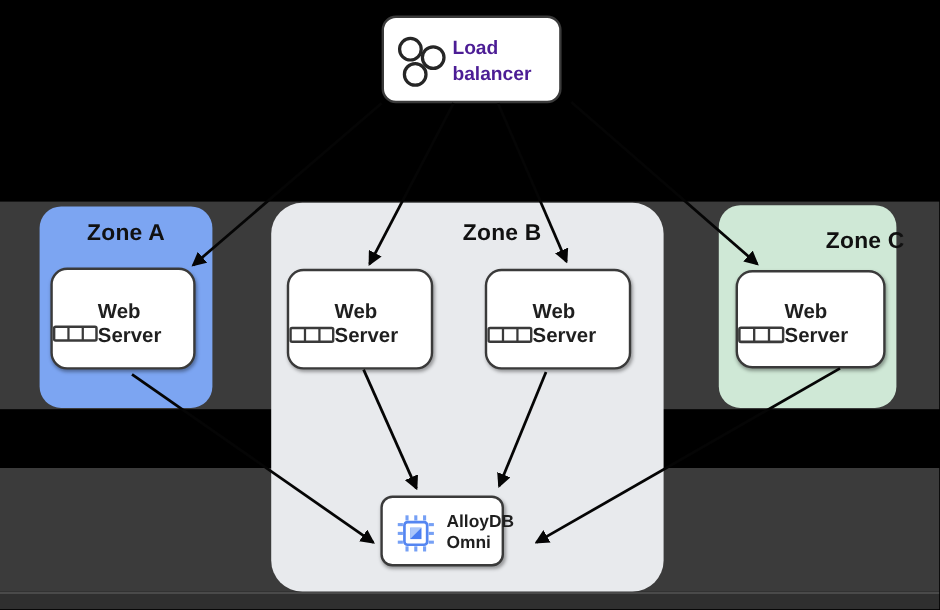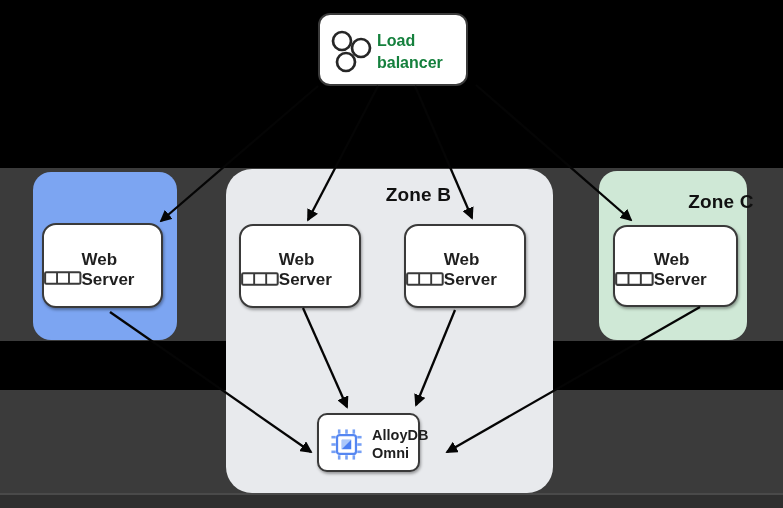--- a/index.html
+++ b/index.html
@@ -43,21 +43,21 @@
   .rack-icon{margin-top:25px;}
   .ws-label{margin-top:8px;font-weight:bold;font-size:17px;color:#1f1f1f;}
 
   .lb{
     left:318px;top:13px;width:150px;height:73px;border-radius:12px;
     border-width:2.6px;display:flex;align-items:center;
   }
   .lb-icon{position:absolute;left:8px;top:12px;}
   .lb-label{
     position:absolute;left:57px;top:15px;width:80px;
-    font-weight:bold;font-size:16px;line-height:22px;color:#15803d;
+    font-weight:bold;font-size:16px;line-height:22px;color:#4c1d95;
   }
 
   .db{
     left:317px;top:413px;width:103px;height:59px;border-radius:10px;
     border-width:2px;display:flex;align-items:center;
   }
   .chip-icon{position:absolute;left:12px;top:14px;}
   .db-label{
     position:absolute;left:53px;top:11px;width:70px;
     font-weight:bold;font-size:14.5px;line-height:18px;color:#1f1f1f;
@@ -72,20 +72,21 @@
 
   <div class="band band-upper"></div>
   <div class="band band-lower"></div>
   <div class="band band-line"></div>
   <div class="band band-footer"></div>
 
   <div class="zone zone-a"></div>
   <div class="zone zone-b"></div>
   <div class="zone zone-c"></div>
 
+  <div class="zone-title title-a">Zone A</div>
   <div class="zone-title title-b">Zone B</div>
   <div class="zone-title title-c">Zone C</div>
 
   <div class="node lb">
     <svg class="lb-icon" width="46" height="48" viewBox="0 0 46 48">
       <circle cx="14" cy="14" r="9" fill="none" stroke="#262626" stroke-width="2.7"></circle>
       <circle cx="33" cy="21" r="9" fill="none" stroke="#262626" stroke-width="2.7"></circle>
       <circle cx="18" cy="35" r="9" fill="none" stroke="#262626" stroke-width="2.7"></circle>
     </svg>
     <span class="lb-label">Load balancer</span>

